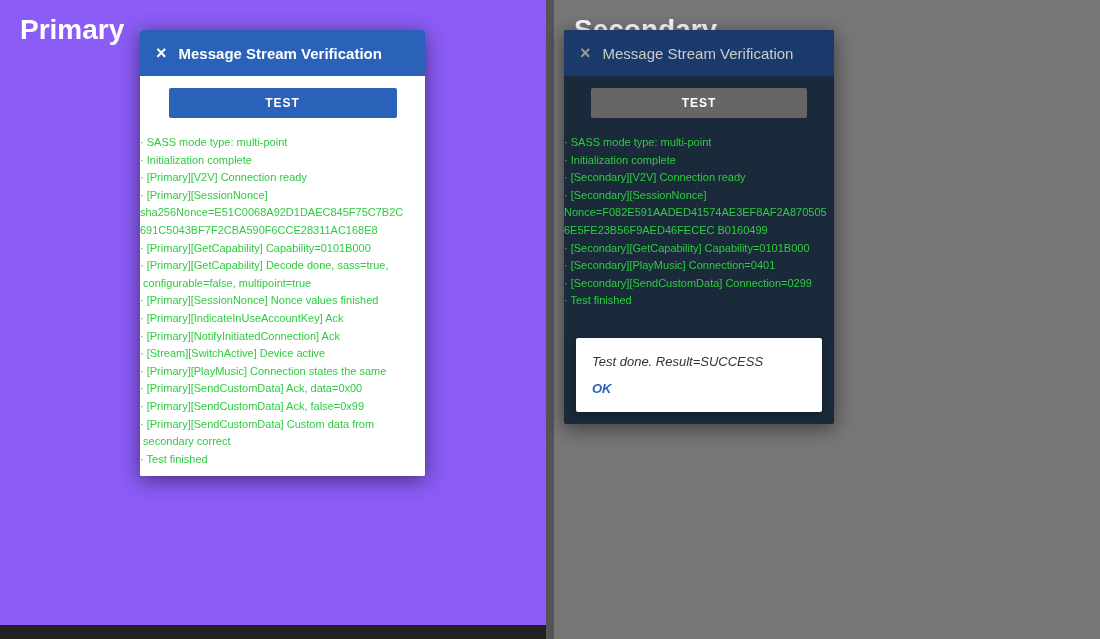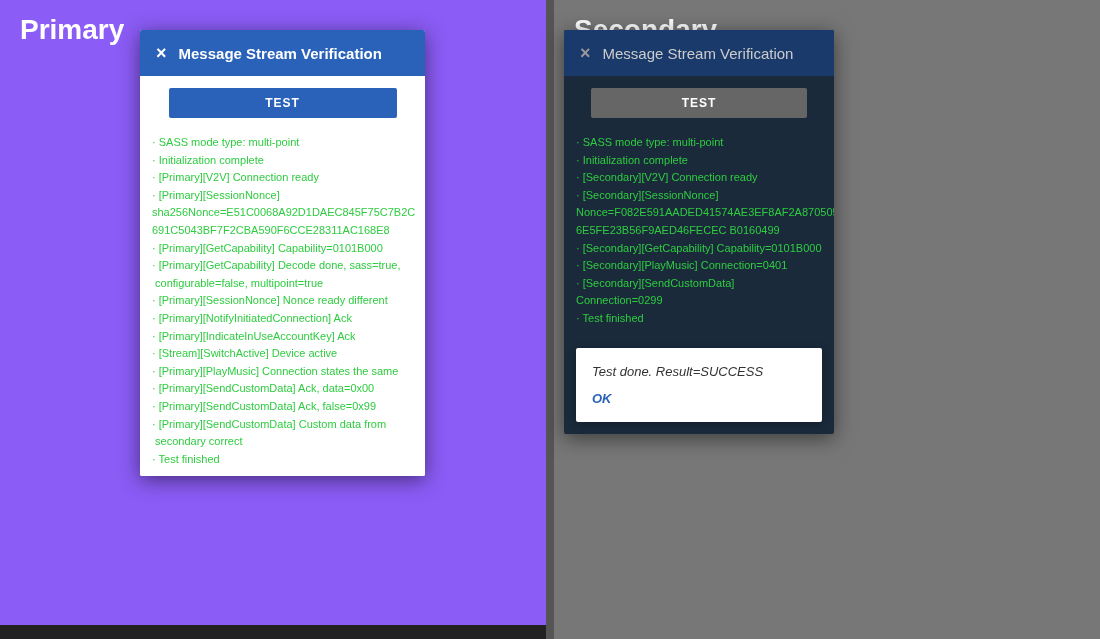--- a/index.html
+++ b/index.html
@@ -82,21 +82,21 @@
       width: 80%;
       margin: 12px auto 8px;
       border-radius: 2px;
       text-align: center;
     }
     .modal-test-btn-disabled {
       background: #666;
       cursor: default;
     }
     .modal-log {
-      padding: 8px 12px;
+      padding: 8px 0;
       font-size: 11px;
       line-height: 1.6;
       color: #2ecc40;
       background: #fff;
       min-height: 200px;
       flex: 1;
     }
     .modal-log-dark {
       background: #1a2a3a;
       color: #2ecc40;
@@ -155,23 +155,23 @@
       <span class="modal-title">Message Stream Verification</span>
     </div>
     <button class="modal-test-btn">TEST</button>
     <div class="modal-log">
       <div>· SASS mode type: multi-point</div>
       <div>· Initialization complete</div>
       <div>· [Primary][V2V] Connection ready</div>
       <div>· [Primary][SessionNonce]<br>sha256Nonce=E51C0068A92D1DAEC845F75C7B2C<br>691C5043BF7F2CBA590F6CCE28311AC168E8</div>
       <div>· [Primary][GetCapability] Capability=0101B000</div>
       <div>· [Primary][GetCapability] Decode done, sass=true,<br>&nbsp;configurable=false, multipoint=true</div>
-      <div>· [Primary][SessionNonce] Nonce ready different</div>
+      <div>· [Primary][SessionNonce] Nonce values finished</div>
+      <div>· [Primary][IndicateInUseAccountKey] Ack</div>
       <div>· [Primary][NotifyInitiatedConnection] Ack</div>
-      <div>· [Primary][IndicateInUseAccountKey] Ack</div>
       <div>· [Stream][SwitchActive] Device active</div>
       <div>· [Primary][PlayMusic] Connection states the same</div>
       <div>· [Primary][SendCustomData] Ack, data=0x00</div>
       <div>· [Primary][SendCustomData] Ack, false=0x99</div>
       <div>· [Primary][SendCustomData] Custom data from<br>&nbsp;secondary correct</div>
       <div>· Test finished</div>
     </div>
   </div>
 
   <div class="bottom-bar-left"></div>

